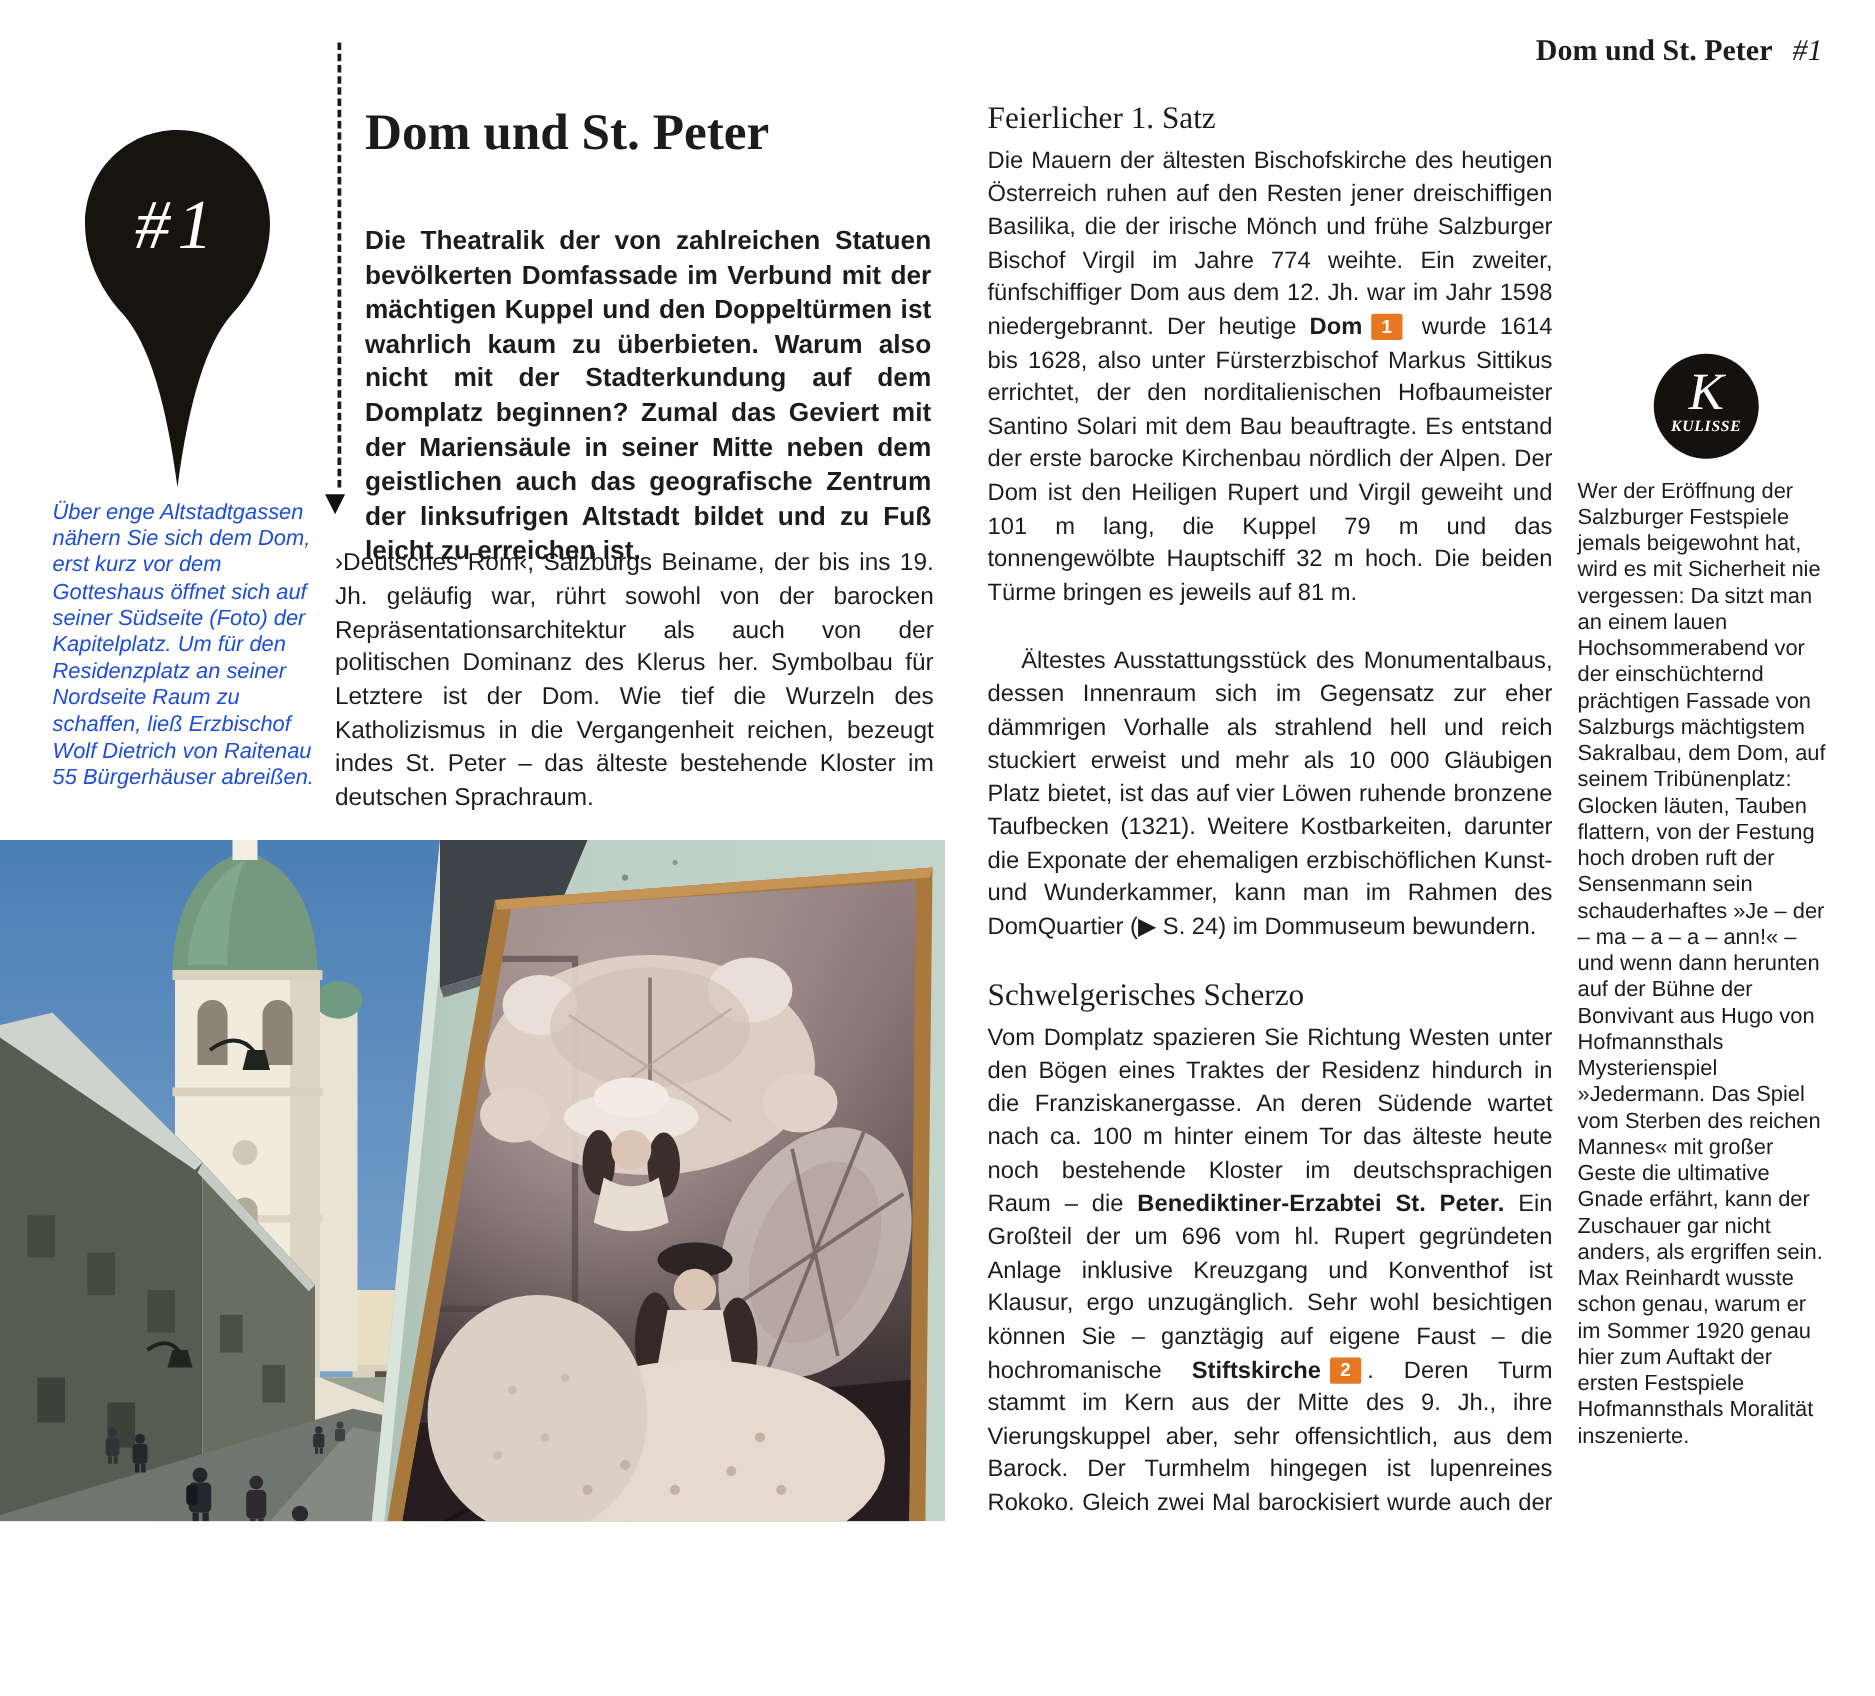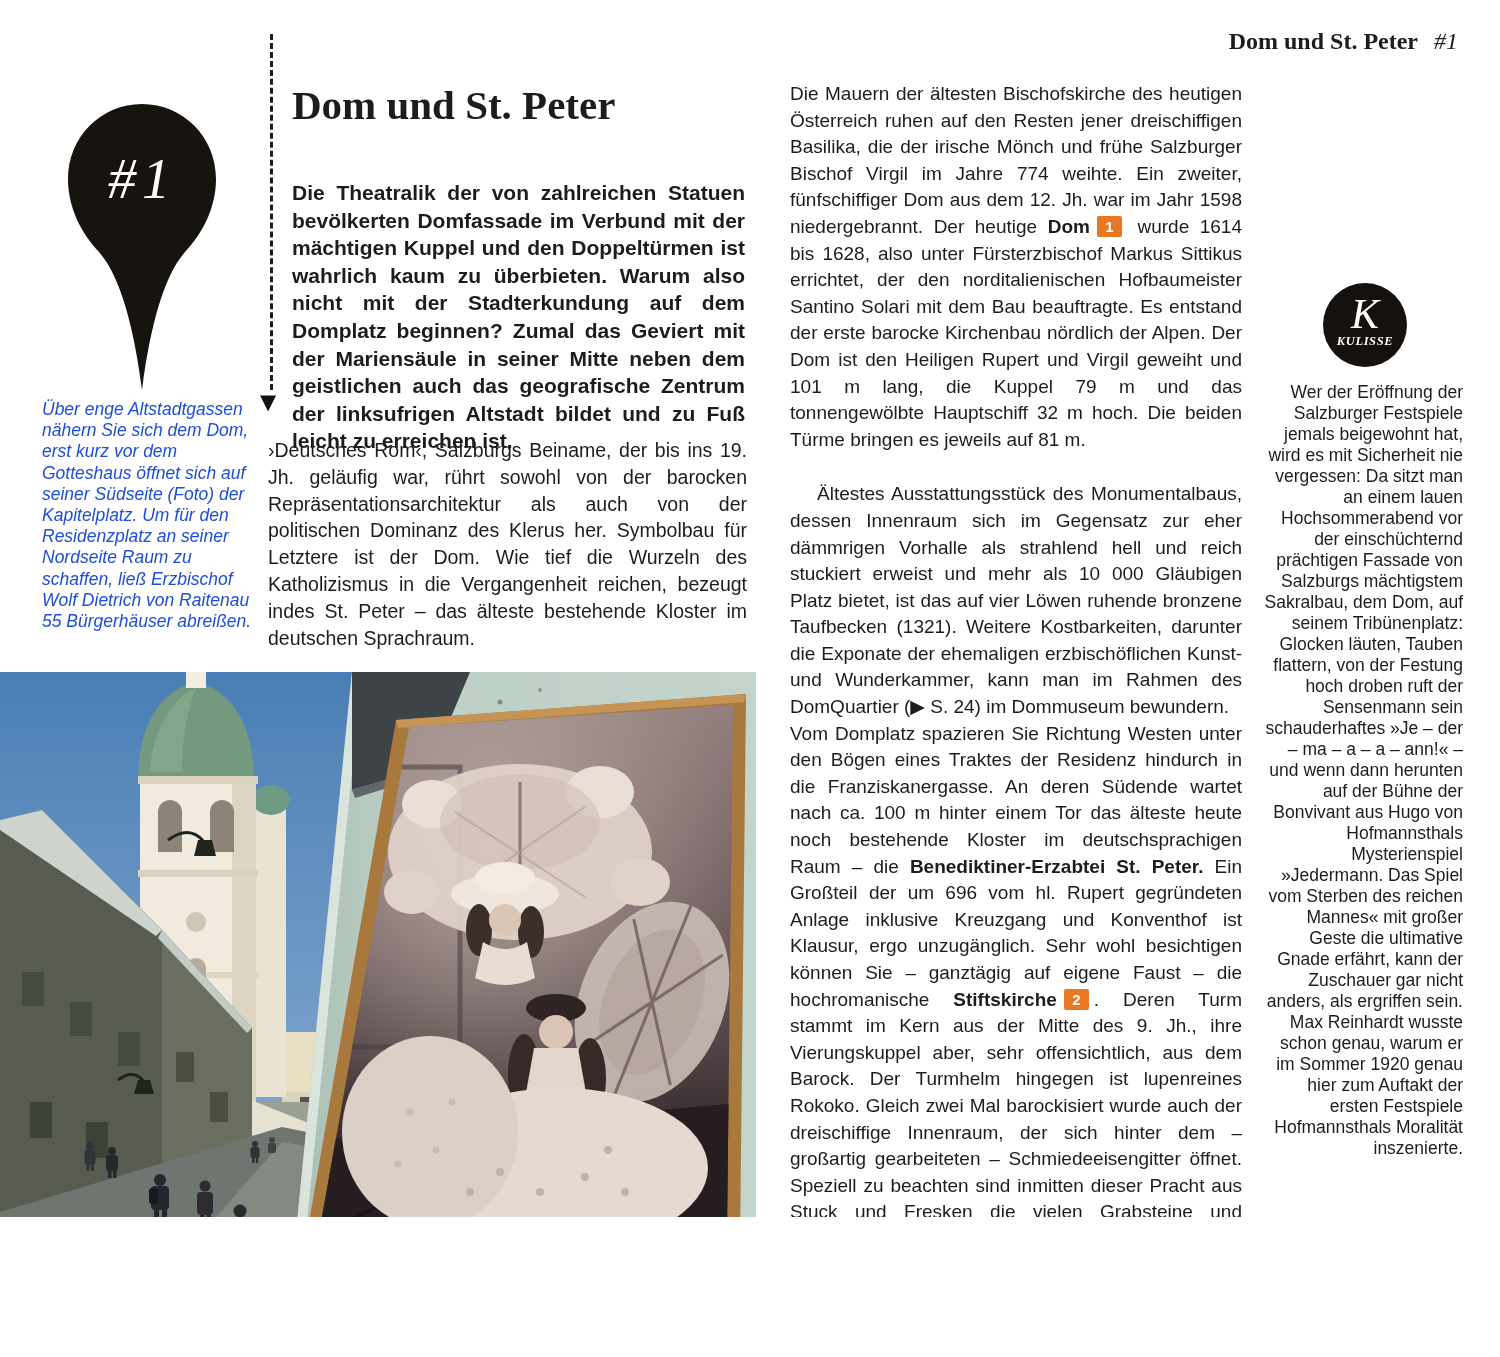--- a/index.html
+++ b/index.html
@@ -44,21 +44,21 @@
              border-radius:2px;margin:0 5px 0 7px;vertical-align:1px;
              font-family:"Liberation Sans", sans-serif;}
   
   .kulisse-badge{position:absolute;left:1323px;top:283px;width:84px;height:84px;border-radius:50%;
                  background:#14110e;color:#fff;text-align:center;
                  font-family:"Liberation Serif", serif;}
   .kulisse-badge .ki{display:block;font-style:italic;font-size:42px;line-height:44px;margin-top:9px;}
   .kulisse-badge .kw{display:block;font-size:12.5px;font-weight:bold;font-style:italic;
                      letter-spacing:0.6px;margin-top:-2px;}
   .kulisse-text{position:absolute;left:1262px;top:382px;width:201px;font-size:17.5px;
-                line-height:21px;text-align:right;}
+                line-height:21px;text-align:left;}
   
   .page-num{position:absolute;top:1302px;font-size:20px;color:#1d4ed8;}
   .pn-left{left:44px;}
   .pn-right{right:42px;}
 </style>
 </head>
 <body>
 
 <div class="page">
 
@@ -307,23 +307,25 @@
           <g>
             <rect x="330" y="560" width="6" height="16" fill="#8f979a"></rect>
             <circle cx="333" cy="580" r="4" fill="#777f82"></circle>
           </g>
         </g>
       </g>
     </svg>
   </div>
 
   <div class="main-col">
+    <h3>Feierlicher 1. Satz</h3>
     <p><span>Die Mauern der ältesten Bischofskirche des heutigen Österreich ruhen auf den Resten jener dreischiffigen Basilika, die der irische Mönch und frühe Salzburger Bischof Virgil im Jahre 774 weihte. Ein zweiter, fünfschiffiger Dom aus dem 12. Jh. war im Jahr 1598 niedergebrannt. Der heutige </span><strong>Dom</strong><span class="ref-badge">1</span><span> wurde 1614 bis 1628, also unter Fürsterzbischof Markus Sittikus errichtet, der den norditalienischen Hofbaumeister Santino Solari mit dem Bau beauftragte. Es entstand der erste barocke Kirchenbau nördlich der Alpen. Der Dom ist den Heiligen Rupert und Virgil geweiht und 101 m lang, die Kuppel 79 m und das tonnengewölbte Hauptschiff 32 m hoch. Die beiden Türme bringen es jeweils auf 81 m.</span></p>
     <p class="indent">Ältestes Ausstattungsstück des Monumentalbaus, dessen Innenraum sich im Gegensatz zur eher dämmrigen Vorhalle als strahlend hell und reich stuckiert erweist und mehr als 10 000 Gläubigen Platz bietet, ist das auf vier Löwen ruhende bronzene Taufbecken (1321). Weitere Kostbarkeiten, darunter die Exponate der ehemaligen erzbischöflichen Kunst- und Wunderkammer, kann man im Rahmen des DomQuartier (▶ S. 24) im Dommuseum bewundern.</p>
 
+    <h3 class="h2nd">Schwelgerisches Scherzo</h3>
     <p><span>Vom Domplatz spazieren Sie Richtung Westen unter den Bögen eines Traktes der Residenz hindurch in die Franziskanergasse. An deren Südende wartet nach ca. 100 m hinter einem Tor das älteste heute noch bestehende Kloster im deutschsprachigen Raum – die </span><strong>Benediktiner-Erzabtei St. Peter.</strong><span> Ein Großteil der um 696 vom hl. Rupert gegründeten Anlage inklusive Kreuzgang und Konventhof ist Klausur, ergo unzugänglich. Sehr wohl besichtigen können Sie – ganztägig auf eigene Faust – die hochromanische </span><strong>Stiftskirche</strong><span class="ref-badge">2</span><span>. Deren Turm stammt im Kern aus der Mitte des 9. Jh., ihre Vierungskuppel aber, sehr offensichtlich, aus dem Barock. Der Turmhelm hingegen ist lupenreines Rokoko. Gleich zwei Mal barockisiert wurde auch der dreischiffige Innenraum, der sich hinter dem – großartig gearbeiteten – Schmiedeeisengitter öffnet. Speziell zu beachten sind inmitten dieser Pracht aus Stuck und Fresken die vielen Grabsteine und Epitaphe</span></p>
   </div>
 
   <div class="kulisse-badge">
     <span class="ki">K</span>
     <span class="kw">KULISSE</span>
   </div>
   <div class="kulisse-text">Wer der Eröffnung der Salzburger Festspiele jemals beigewohnt hat, wird es mit Sicherheit nie vergessen: Da sitzt man an einem lauen Hochsommerabend vor der einschüchternd prächtigen Fassade von Salzburgs mächtigstem Sakralbau, dem Dom, auf seinem Tribünenplatz: Glocken läuten, Tauben flattern, von der Festung hoch droben ruft der Sensenmann sein schauderhaftes »Je – der – ma – a – a – ann!« – und wenn dann herunten auf der Bühne der Bonvivant aus Hugo von Hofmannsthals Mysterienspiel »Jedermann. Das Spiel vom Sterben des reichen Mannes« mit großer Geste die ultimative Gnade erfährt, kann der Zuschauer gar nicht anders, als ergriffen sein. Max Reinhardt wusste schon genau, warum er im Sommer 1920 genau hier zum Auftakt der ersten Festspiele Hofmannsthals Moralität inszenierte.</div>
 
   <div class="page-num pn-left">20</div>

